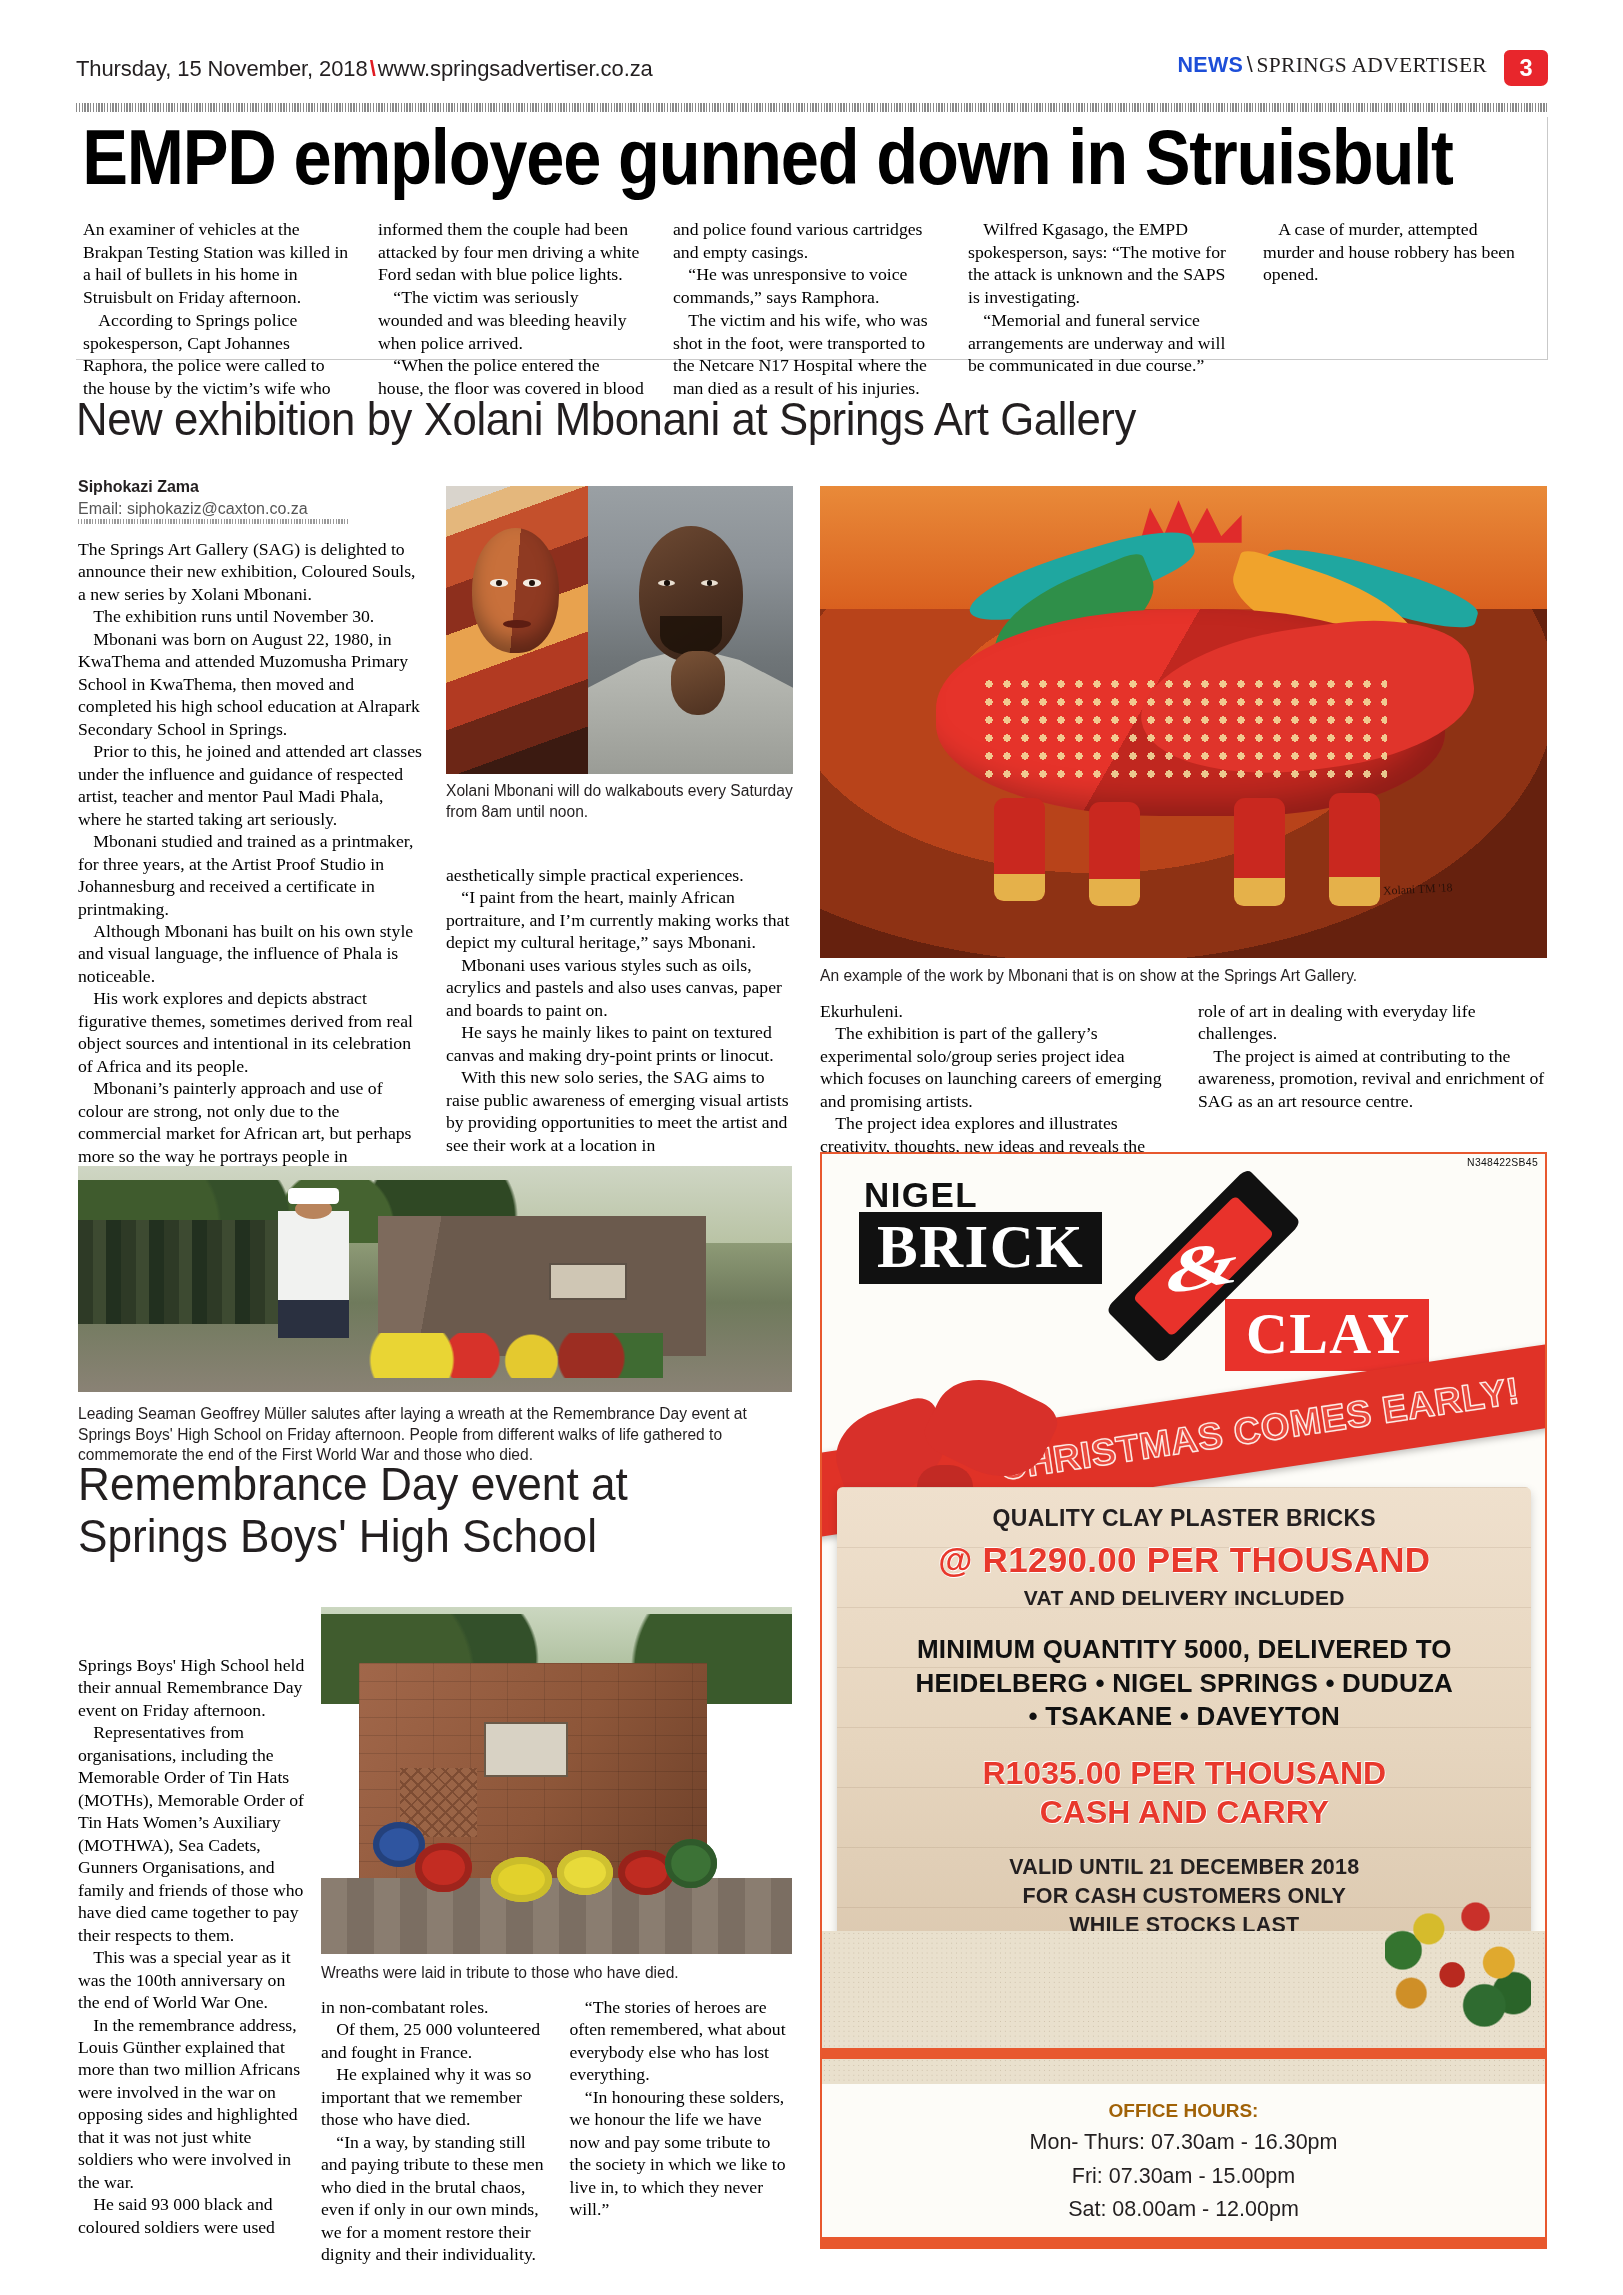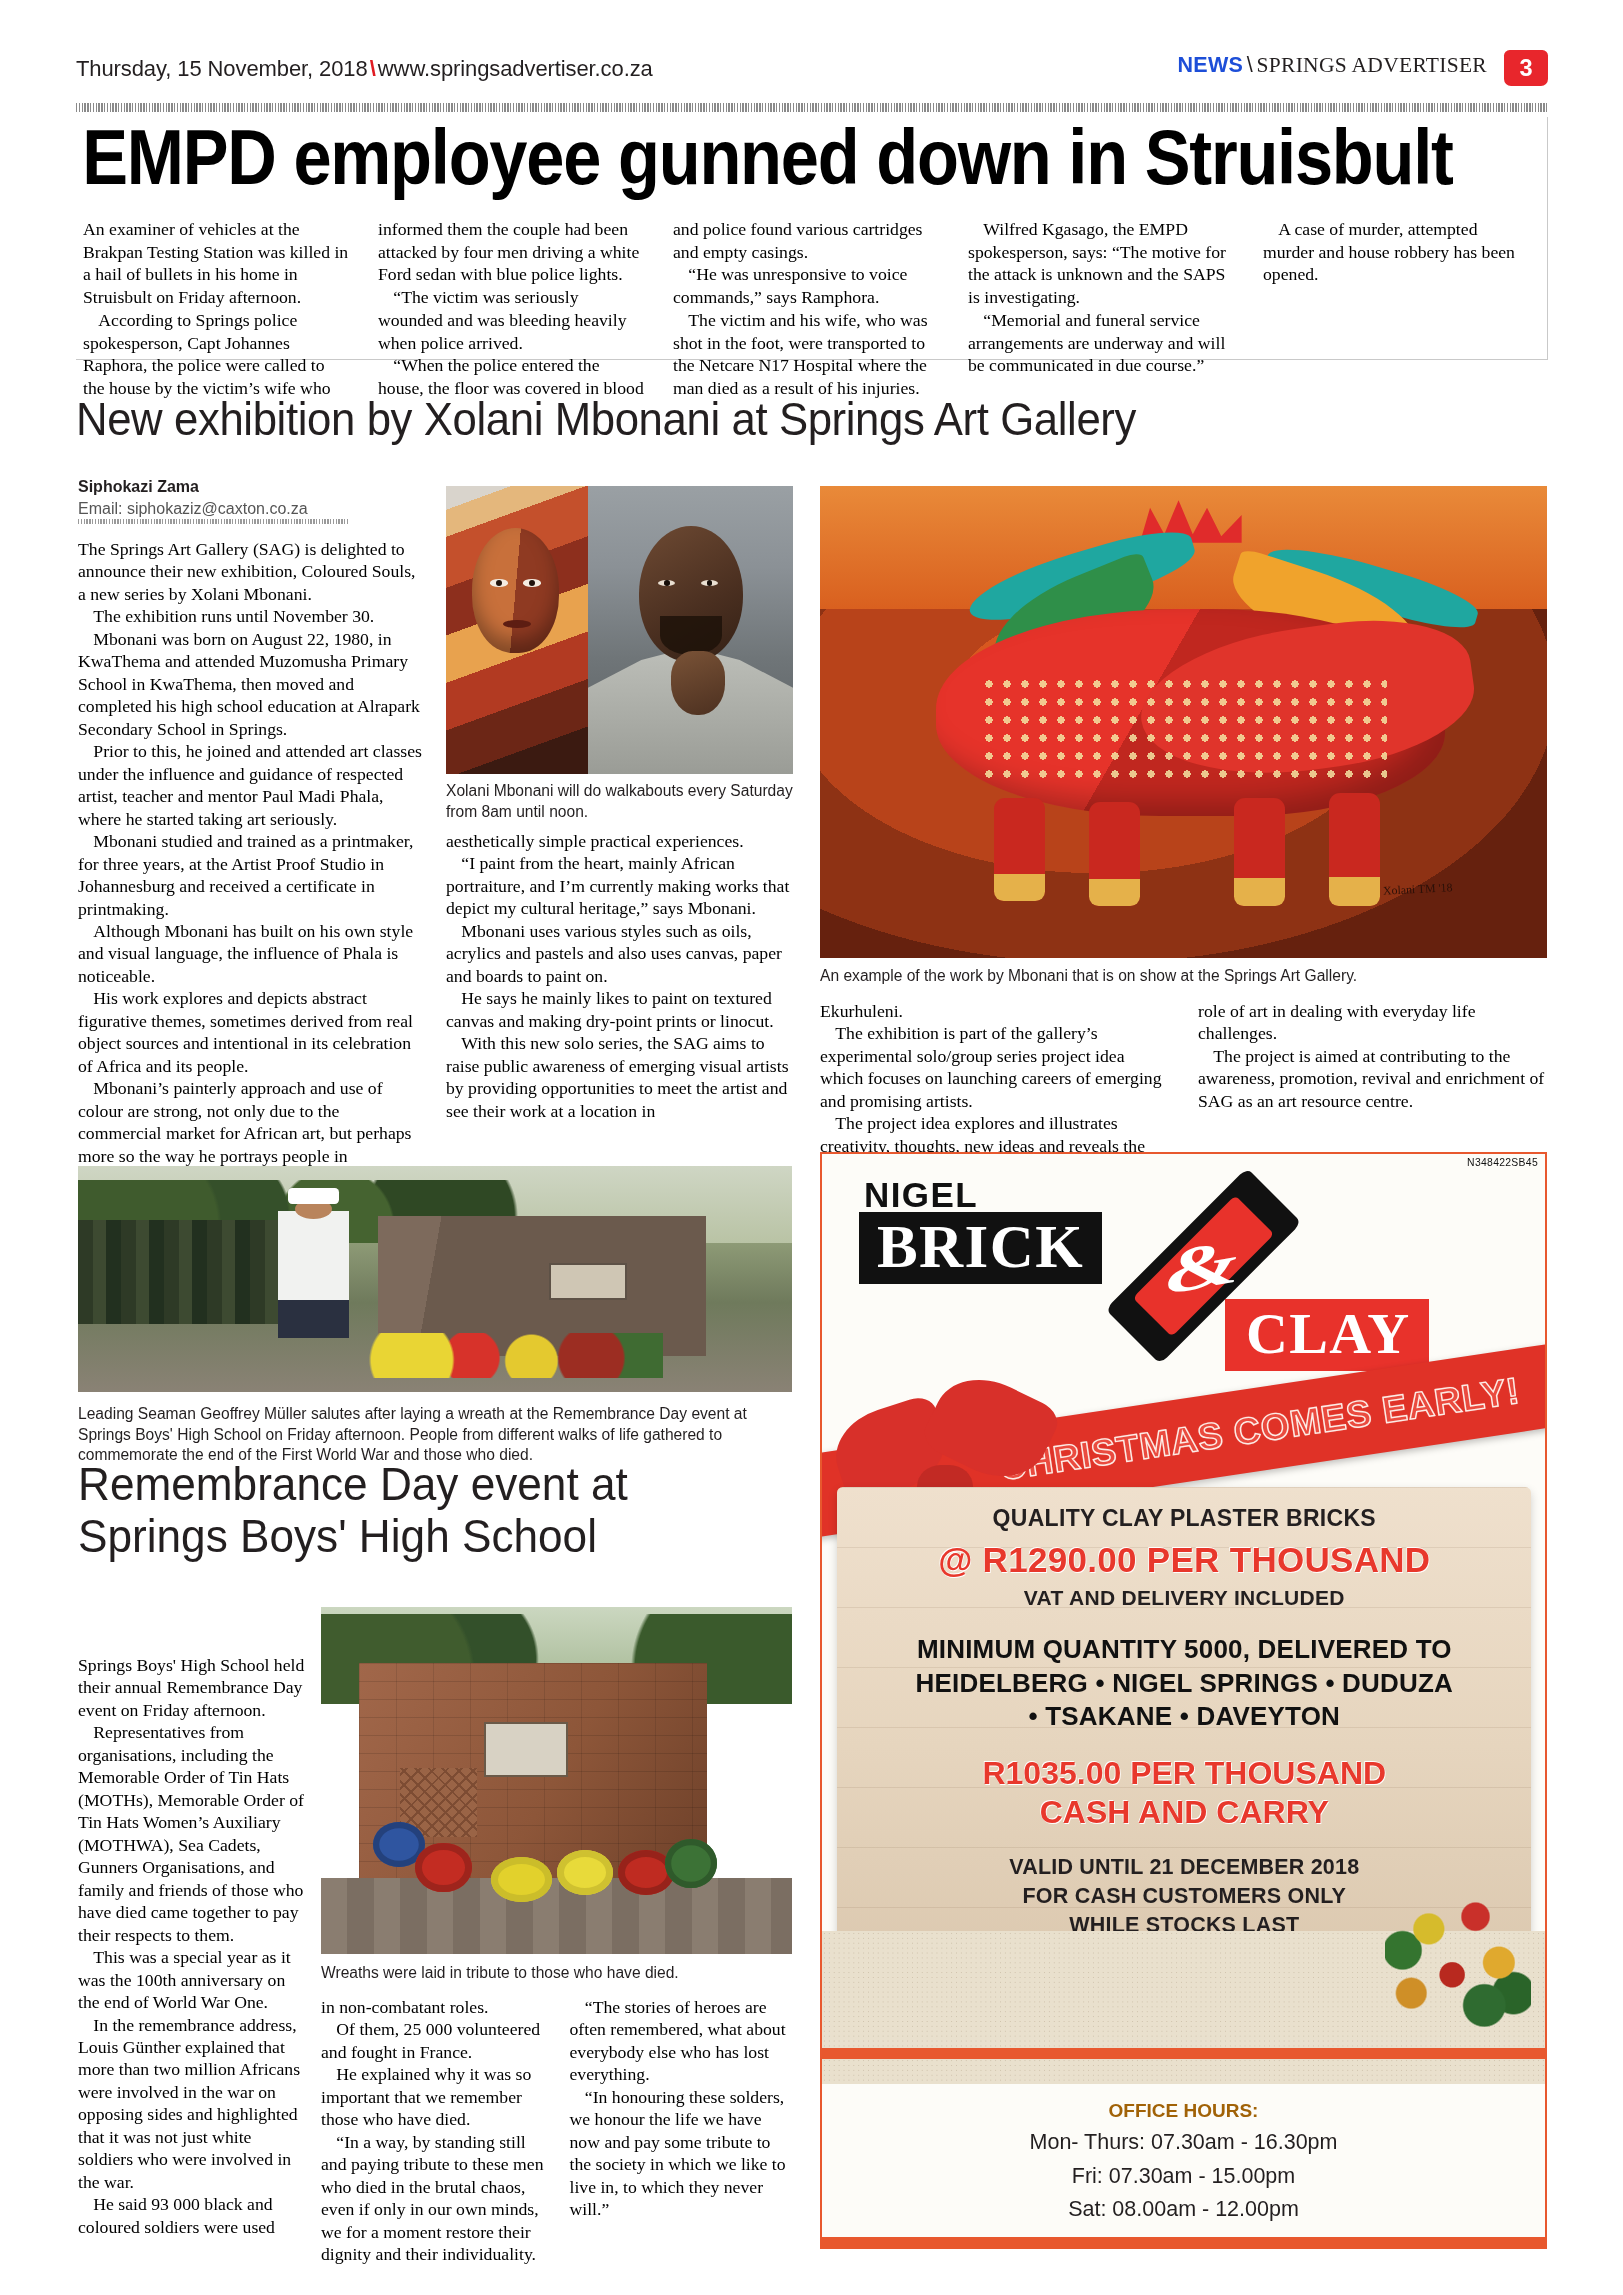--- a/index.html
+++ b/index.html
@@ -87,21 +87,21 @@
 
   .ag-col1 {
     position:absolute; left:78px; top:538px; width:347px;
     font-family:"Liberation Serif", serif; font-size:17.7px; line-height:1.27;
   }
   .ag-col2a {
     position:absolute; left:446px; top:781px; width:347px;
     font-size:15.6px; line-height:1.33; color:#231f20;
   }
   .ag-col2b {
-    position:absolute; left:446px; top:830px; width:347px;
+    position:absolute; left:446px; top:864px; width:347px;
     font-family:"Liberation Serif", serif; font-size:17.7px; line-height:1.27;
   }
   .ag-col1 p, .ag-col2b p, .ag-lower p { margin:0; }
   .ag-col1 p.ind, .ag-col2b p.ind, .ag-lower p.ind { text-indent:15.3px; }
 
   .ag-caption-main {
     position:absolute; left:820px; top:966px; width:725px;
     font-size:15.6px; line-height:1.33; color:#231f20;
   }
   .ag-lower {

